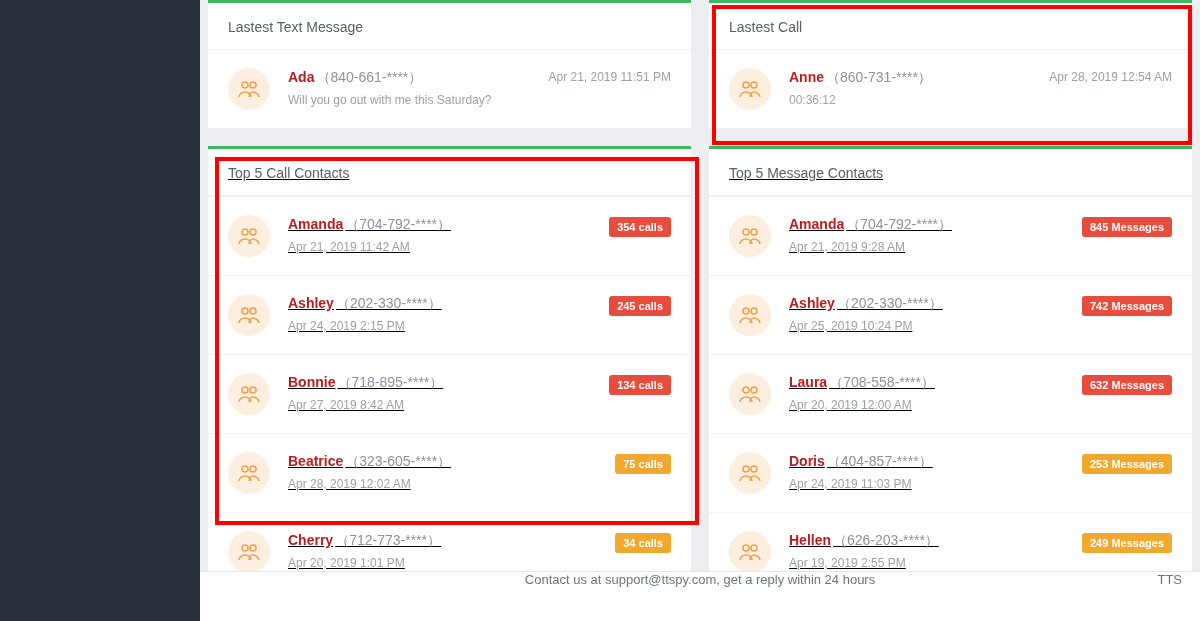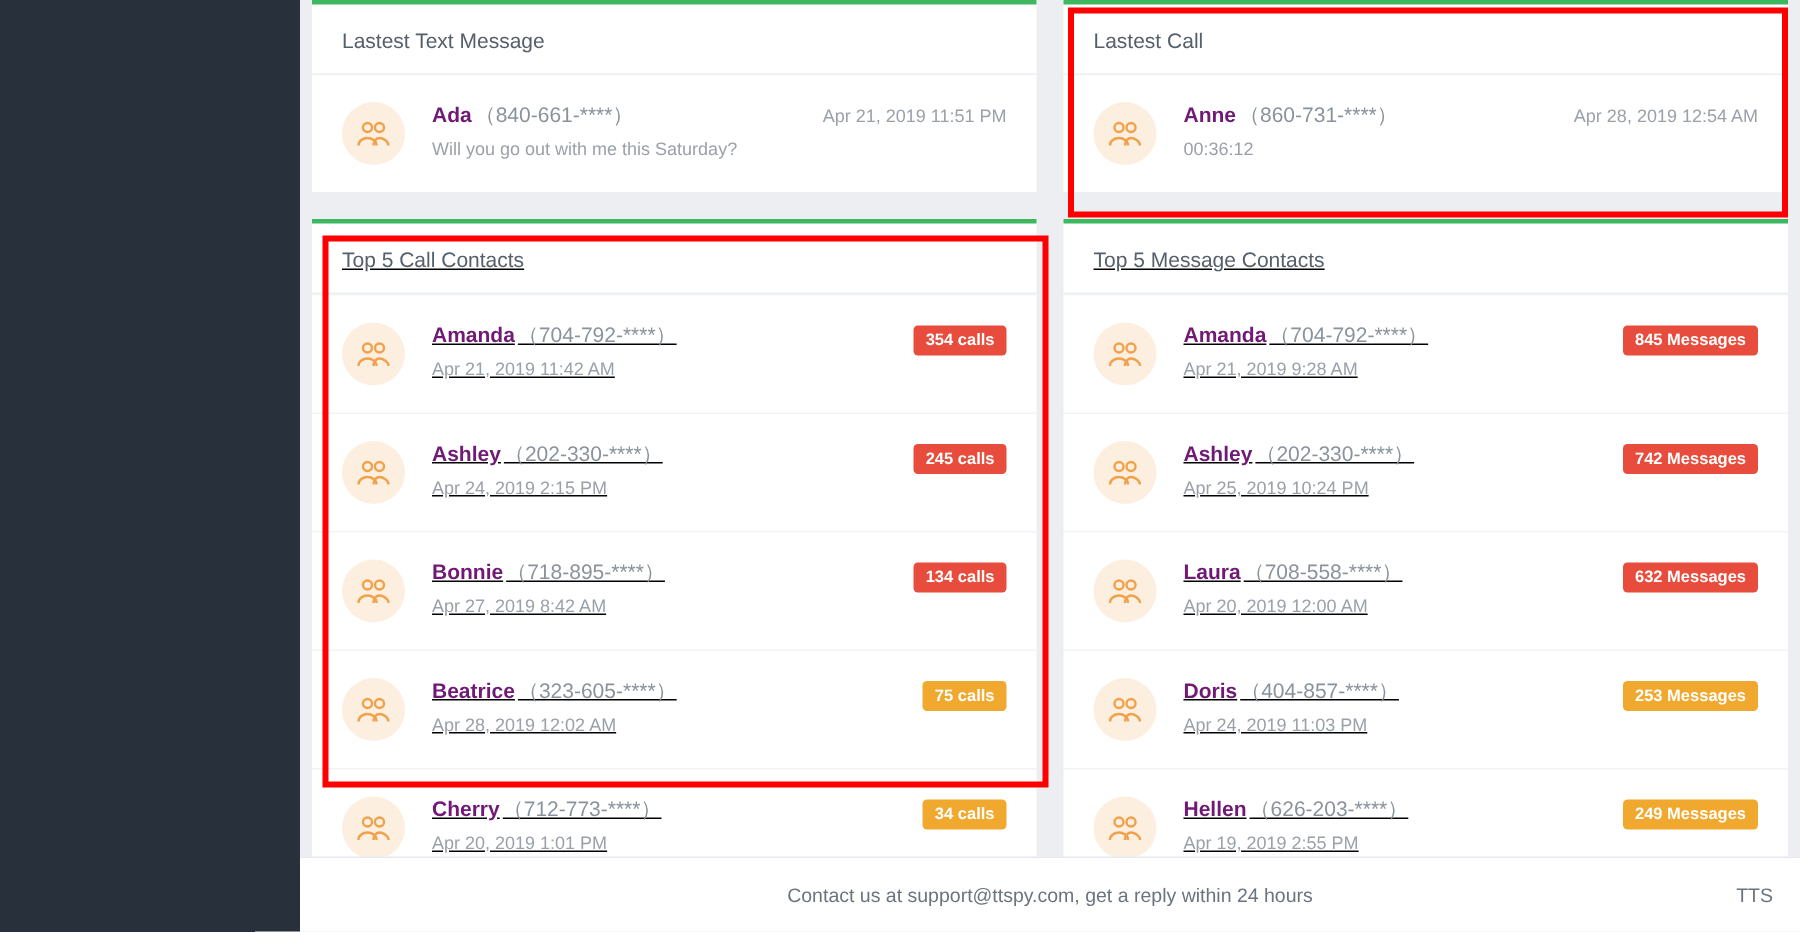--- a/index.html
+++ b/index.html
@@ -6,30 +6,30 @@
     body { font-family: Arial, Helvetica, sans-serif; background:#eceef2; width:1200px; height:621px; overflow:hidden; position:relative; }
     .sidebar { position:absolute; left:0; top:0; width:200px; height:100%; background:#28313b; }
     .content { position:absolute; left:200px; top:0; right:0; bottom:0; background:#eceef2; padding:0 8px; }
     .row { display:flex; gap:18px;justify-content:flex-end; }
     .card { background:#fff; flex:1; border-top:3px solid #3db760; margin-top:0; }
     .card-header { padding:16px 20px 14px; border-bottom:1px solid #eceef2; color:#56606a; font-size:14px; }
     .entry { display:flex; align-items:flex-start; padding:18px 20px; }
     .avatar { width:42px; height:42px; border-radius:50%; background:#fdefe0; display:flex; align-items:center; justify-content:center; flex-shrink:0; margin-right:18px; }
     .avatar svg { width:24px; height:24px; }
     .entry-body { flex:1; color:#707a85; }
-    .entry-name { font-size:14px; color:#701a75; font-weight:600; }
+    .entry-name { font-size:14px; color:#b91c1c; font-weight:600; }
     .entry-phone { font-size:14px; color:#8a939c; font-weight:400; margin-left:2px; }
     .entry-sub { font-size:12px; color:#9aa1a9; margin-top:6px; }
     .entry-right { font-size:12px; color:#9aa1a9; white-space:nowrap; margin-left:12px; margin-top:2px; }
     .badge { display:inline-block; padding:4px 8px; border-radius:3px; color:#fff; font-size:11px; font-weight:600; }
     .badge-red { background:#e74c3c; }
     .badge-orange { background:#f0a92e; }
     .list-entry { border-top:1px solid #f1f3f5; }
     .highlight { position:absolute; border:4px solid red; pointer-events:none; }
-    .footer { position:absolute; left:200px; right:0; bottom:0; height:50px; background:#fff; border-top:1px solid #e5e8ec; display:flex; align-items:center; justify-content:center; font-size:13px; color:#6b747e; }
+    .footer { position:absolute; left:200px; right:0; bottom:0; height:50px; background:#fff; border-top:1px solid #e5e8ec; display:flex; justify-content:center; font-size:13px; color:#6b747e; }
     .footer-right { position:absolute; right:18px; font-size:13px; color:#6b747e; }
   </style>
 </head>
 <body>
 
 <div class="sidebar"></div>
 
 <div class="content">
 
   <div class="row">

